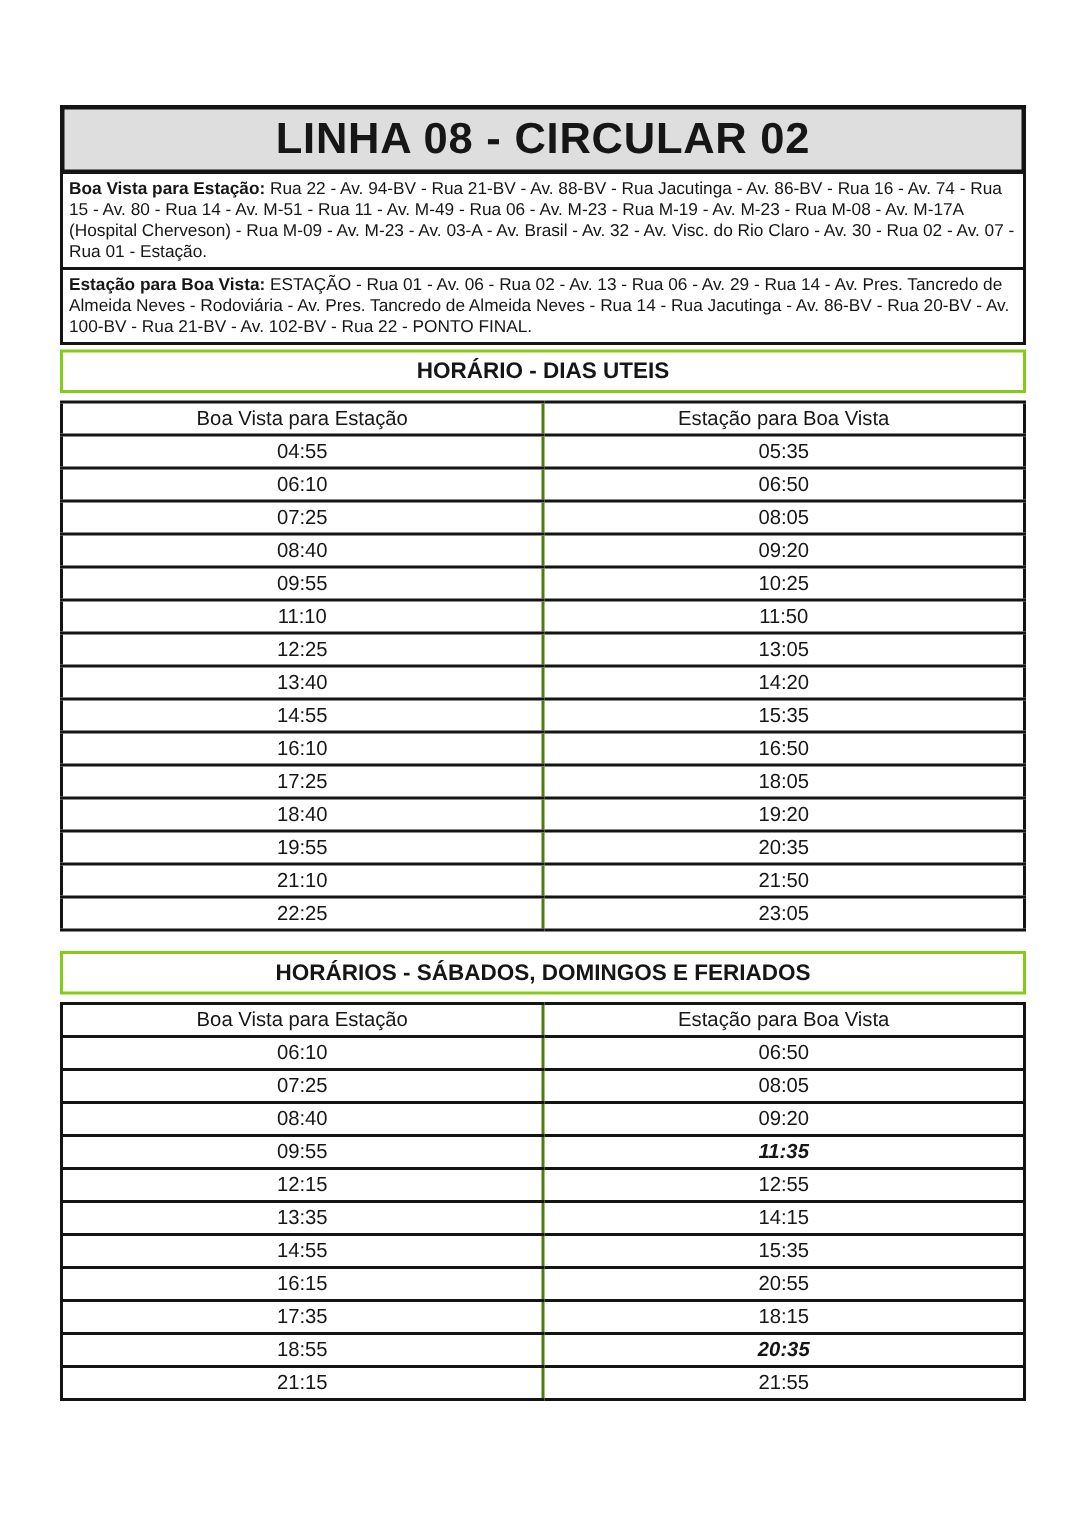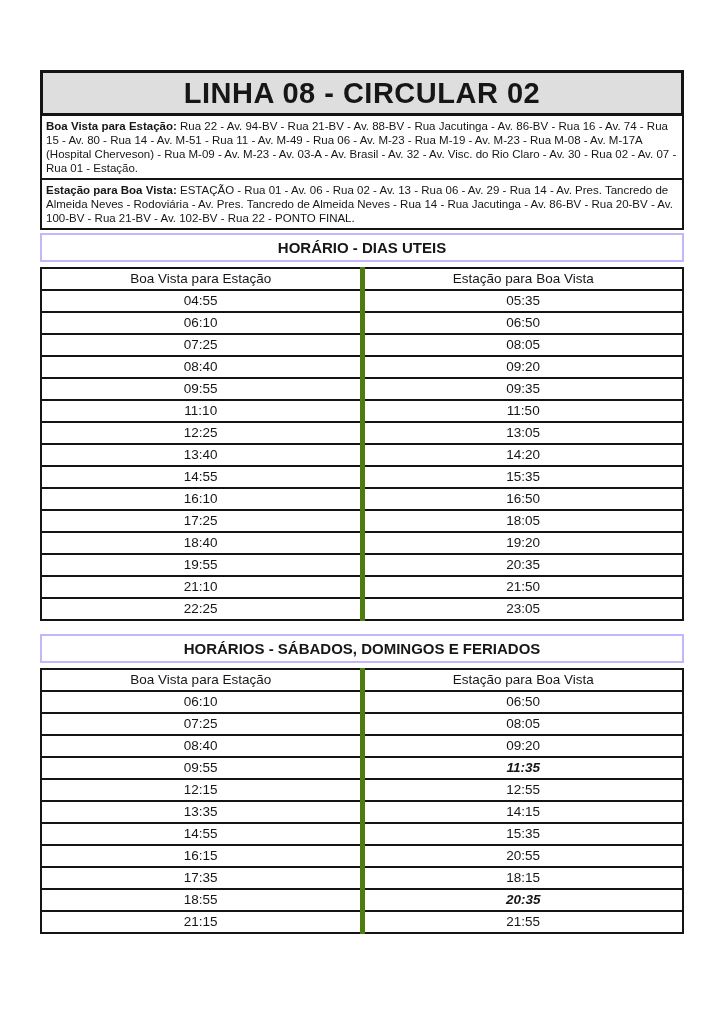--- a/index.html
+++ b/index.html
@@ -33,21 +33,21 @@
   .route-box {
     border: 2px solid #141414;
     margin-top: -2px;
     padding: 3px 4px;
     font-size: 11.5px;
     line-height: 14px;
     text-align: left;
   }
   .route-label { font-weight: bold; }
   .section-title {
-    border: 2px solid #c4b5fd;
+    border: 2px solid #84cc16;
     margin-top: 4px;
     text-align: center;
     font-weight: bold;
     font-size: 15px;
     line-height: 17px;
     padding: 4px 0;
   }
   .section-title.first { margin-top: 3px; }
   .section-title.second { margin-top: 13px; }
   table.times {
@@ -60,21 +60,21 @@
   table.times th, table.times td {
     border-top: 2px solid #141414;
     border-bottom: 2px solid #141414;
     text-align: center;
     font-size: 13.5px;
     line-height: 16px;
     padding: 2px 0;
     font-weight: normal;
   }
   table.times th + th, table.times td + td {
-    border-left: 5px solid #4d7c0f;
+    border-left: 2px solid #4d7c0f;
   }
   table.times td.italic { font-style: italic; font-weight: bold; }
 </style>
 </head>
 <body>
 
 <div class="page">
   <div class="content">
 
     <div class="title-box">LINHA 08 - CIRCULAR 02</div>
@@ -108,21 +108,21 @@
           <tr>
             <td>07:25</td>
             <td>08:05</td>
           </tr>
           <tr>
             <td>08:40</td>
             <td>09:20</td>
           </tr>
           <tr>
             <td>09:55</td>
-            <td>09:35</td>
+            <td>10:25</td>
           </tr>
           <tr>
             <td>11:10</td>
             <td>11:50</td>
           </tr>
           <tr>
             <td>12:25</td>
             <td>13:05</td>
           </tr>
           <tr>

